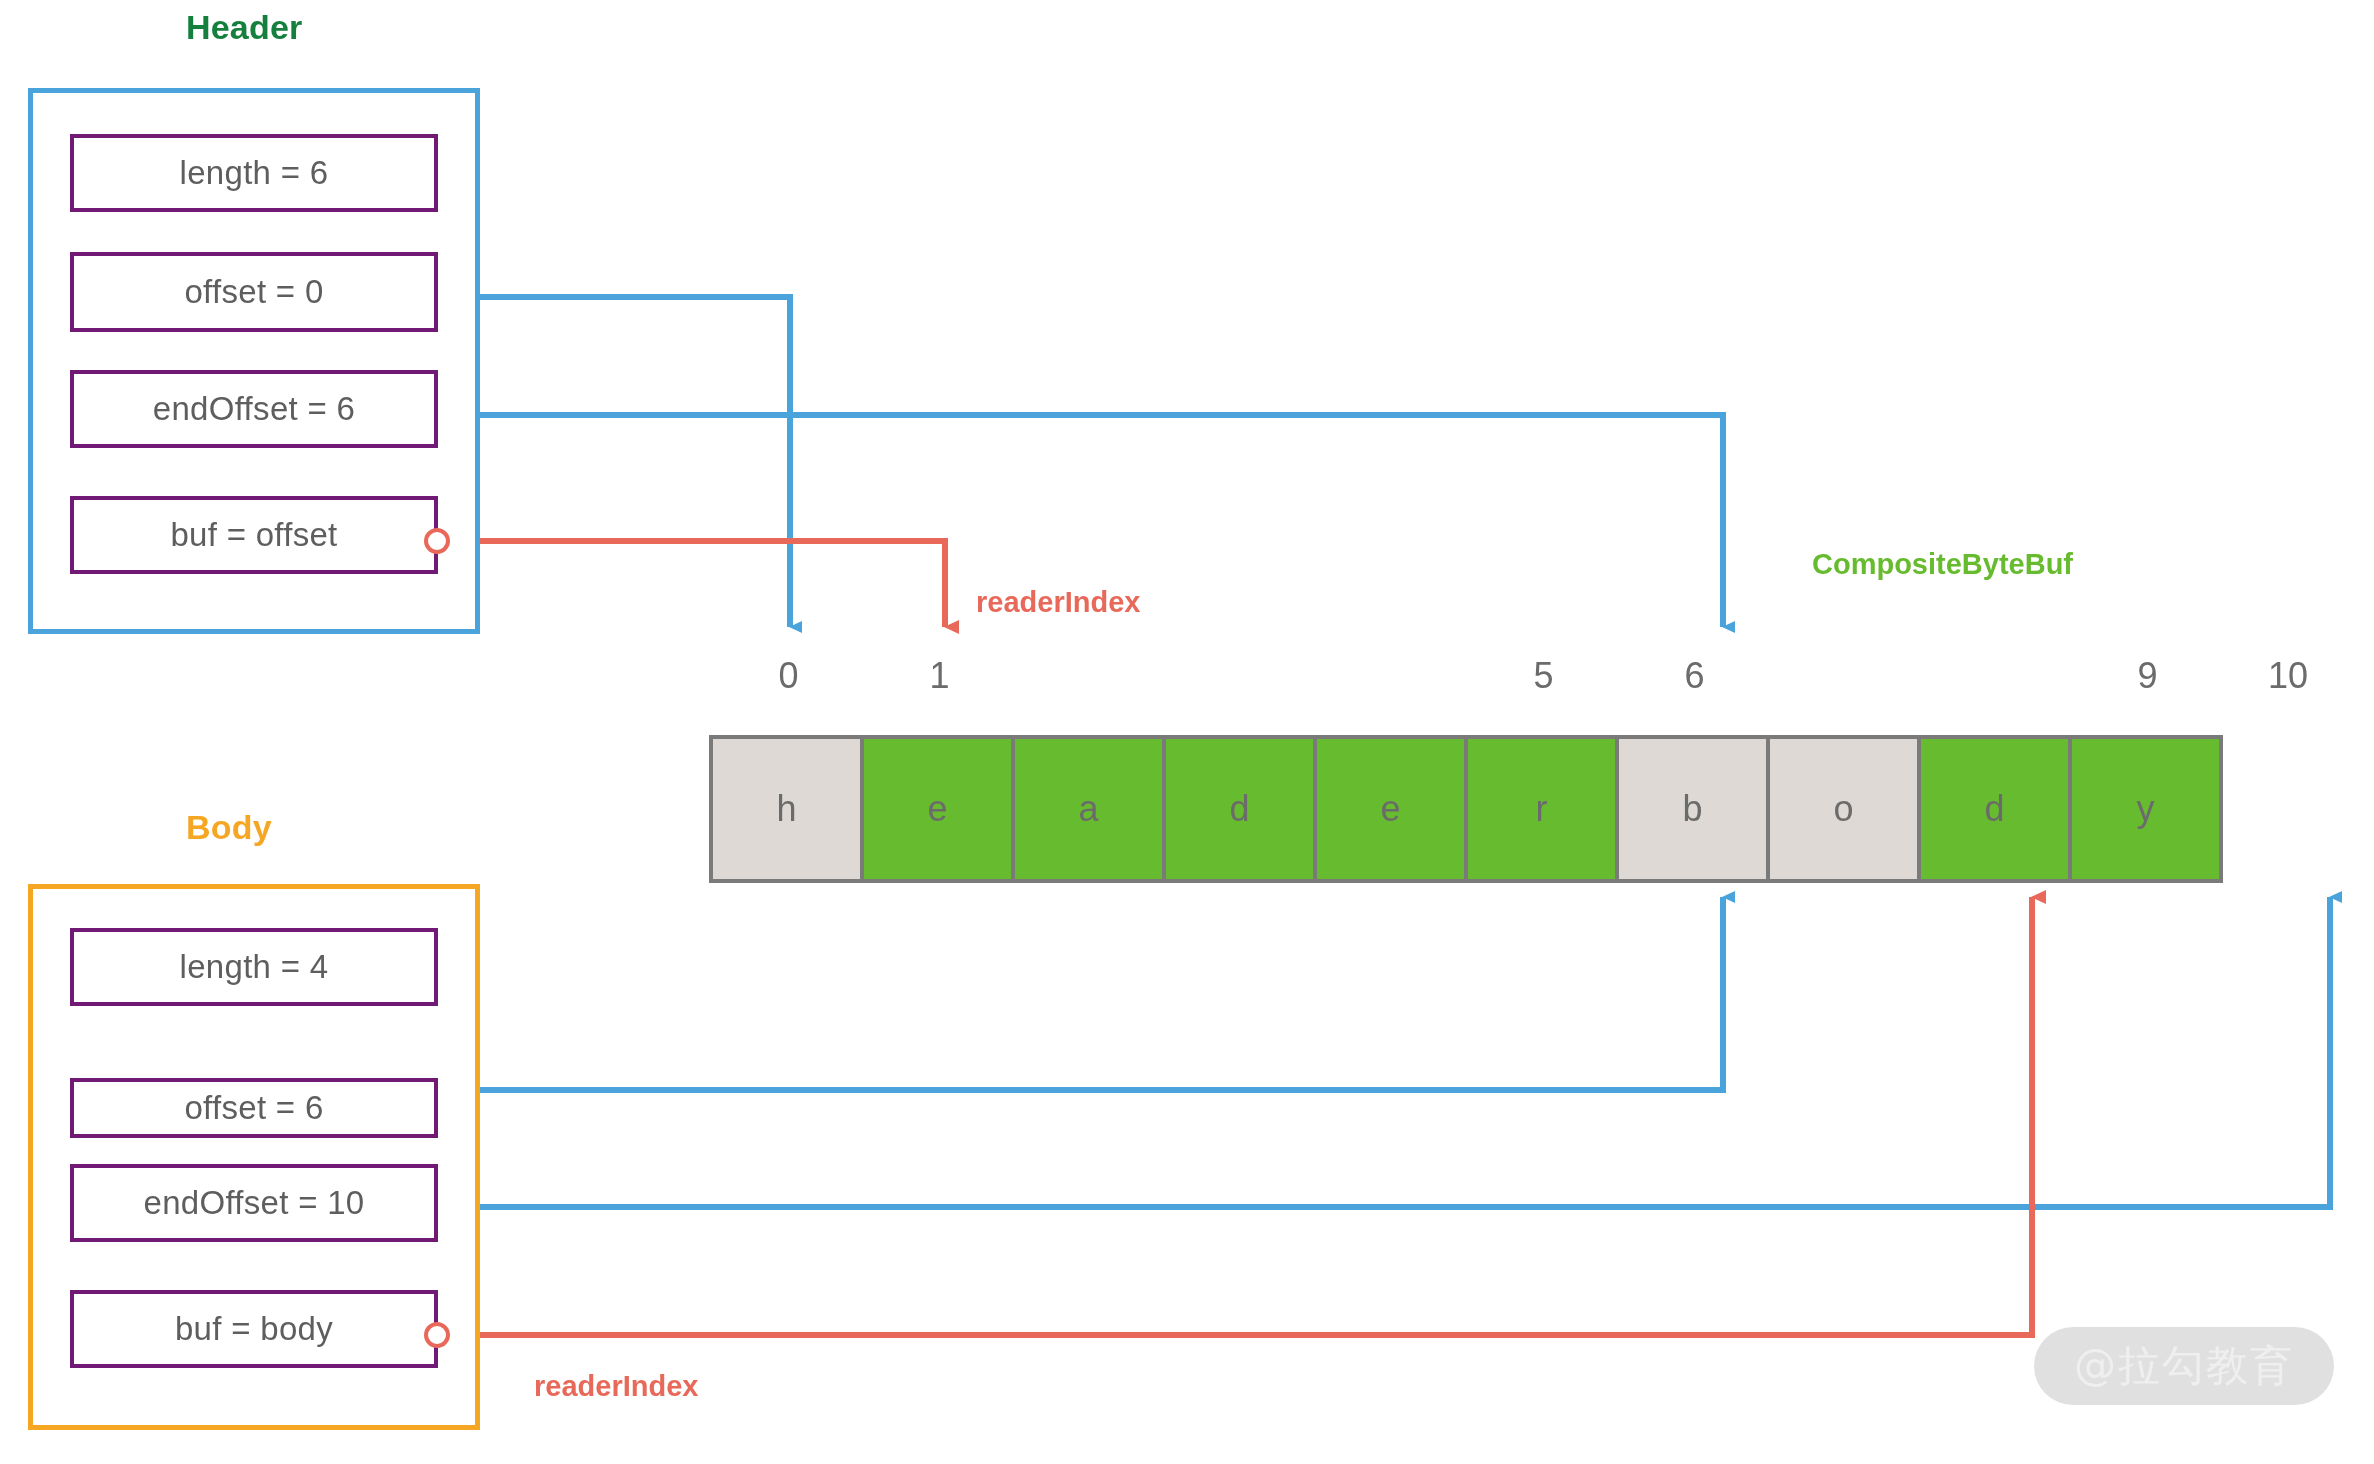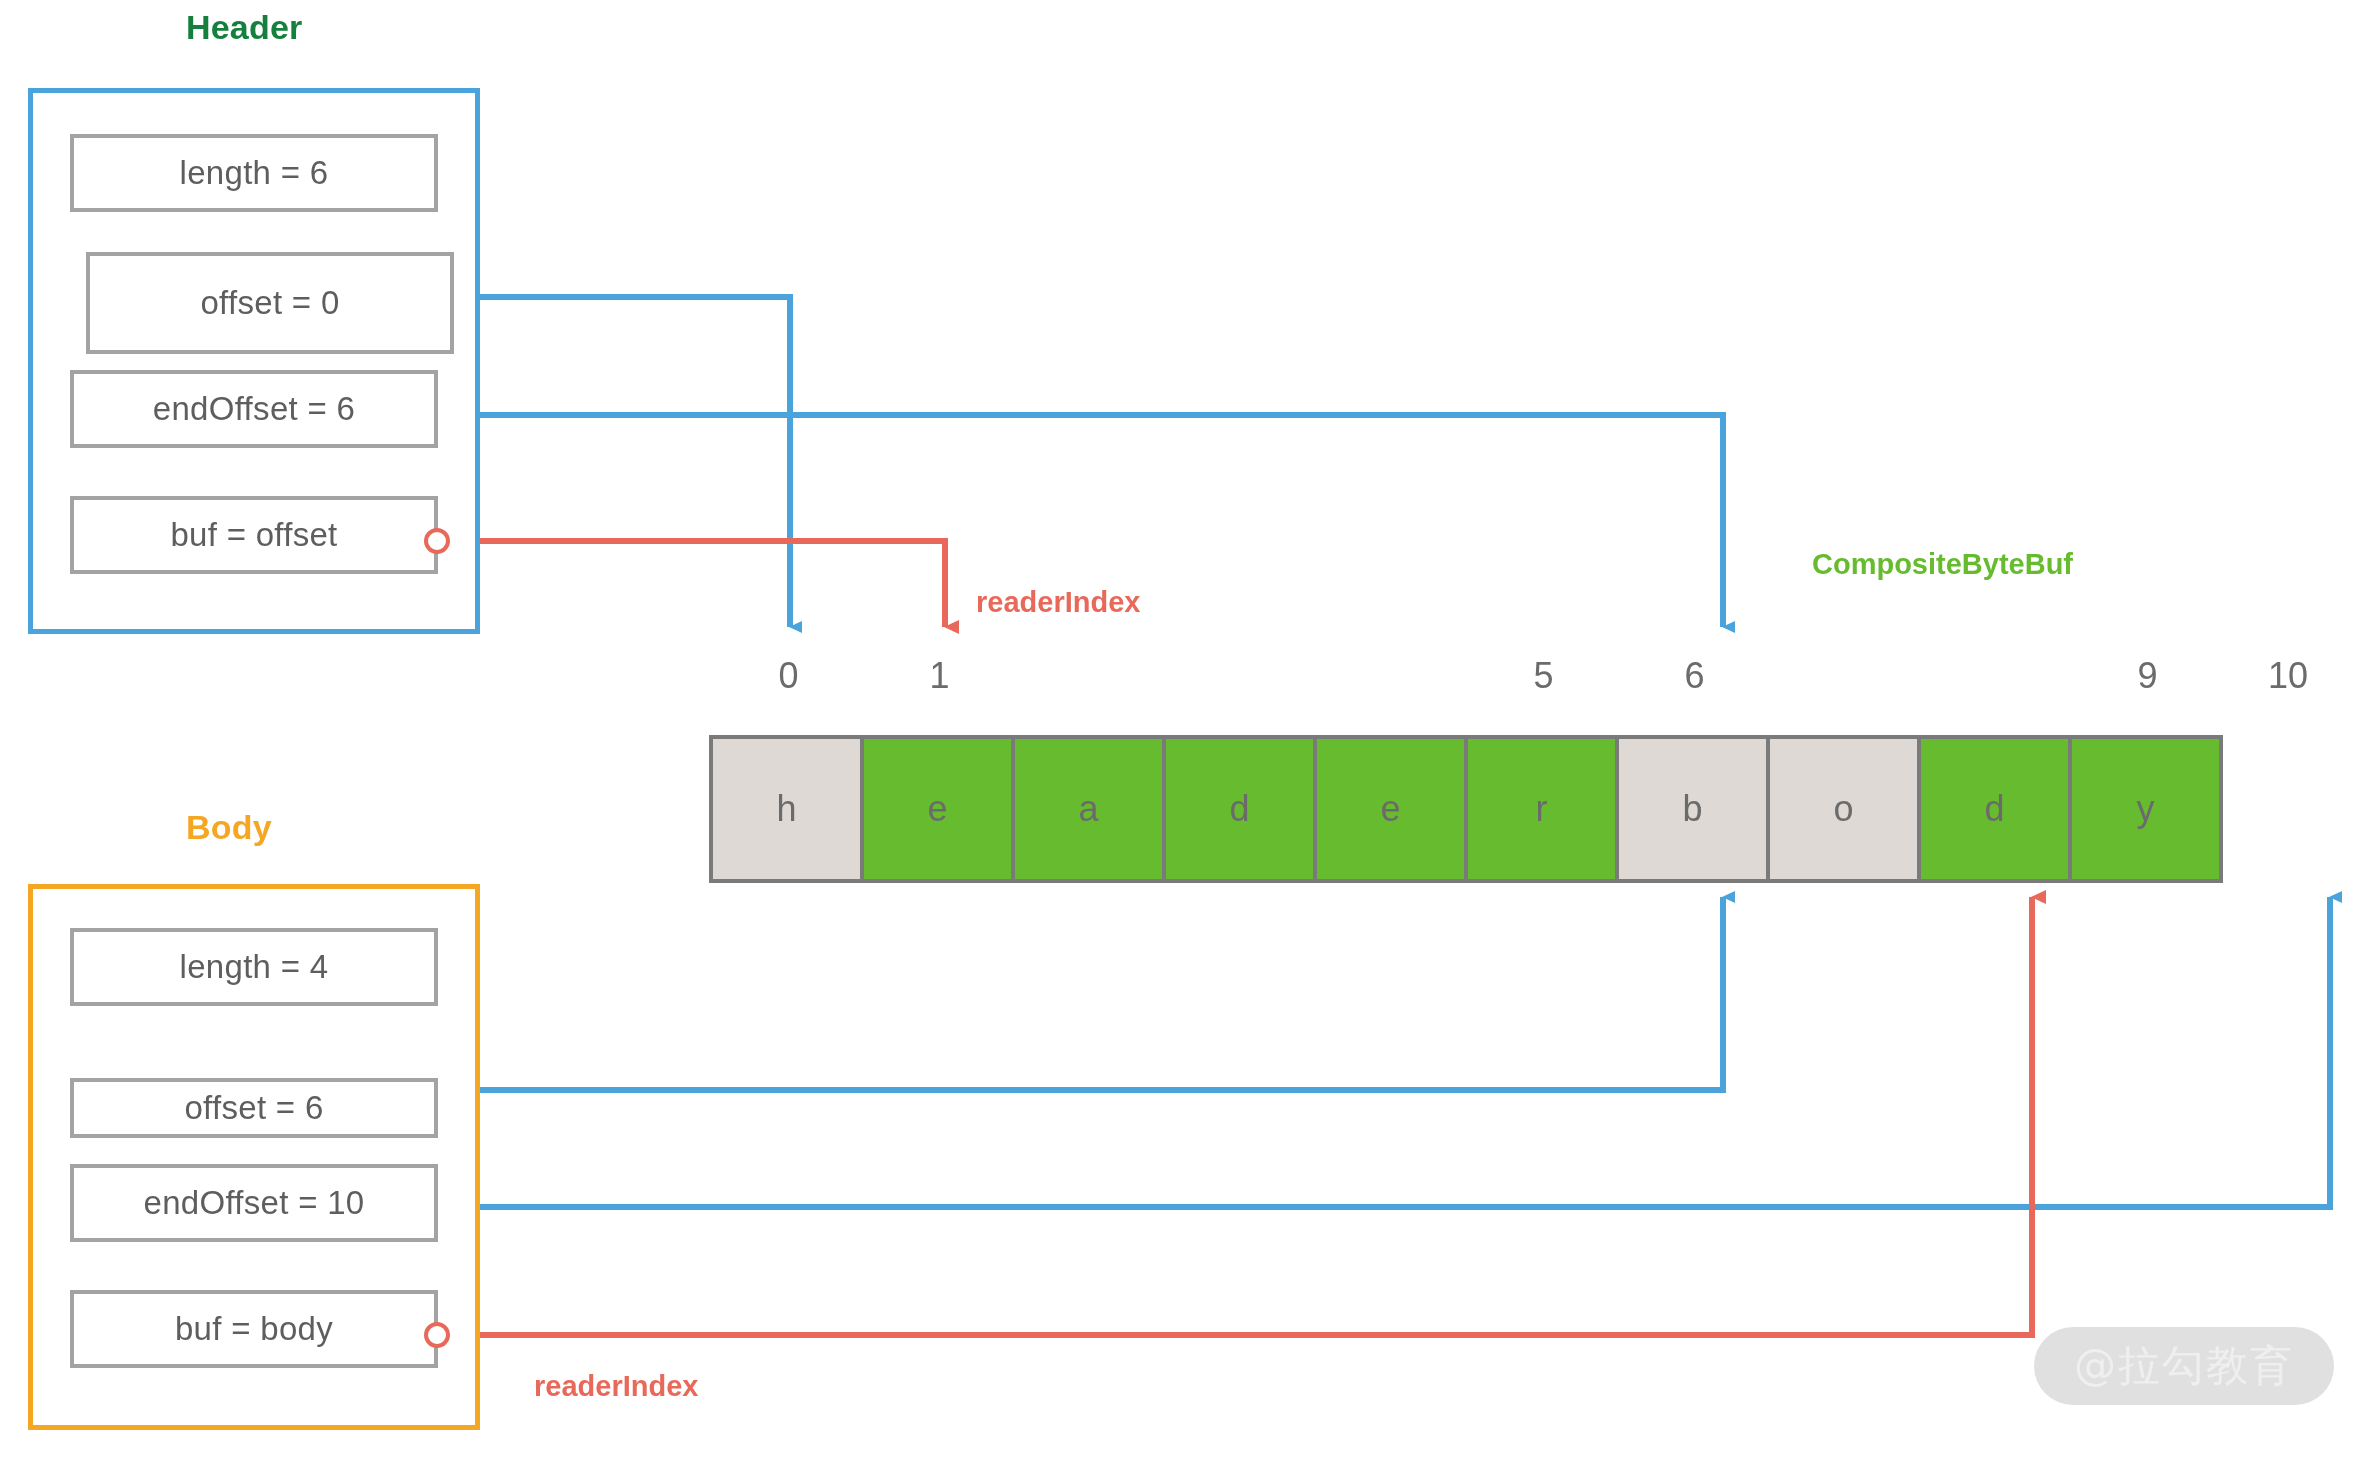--- a/index.html
+++ b/index.html
@@ -26,21 +26,21 @@
   .group-box{
     position:absolute;
     border-style:solid;
     border-width:5px;
     background:#ffffff;
     box-sizing:border-box;
   }
   .field{
     position:absolute;
     box-sizing:border-box;
-    border:4px solid #a3a3a3;
+    border:4px solid #701a75;
     background:#ffffff;
     display:flex;
     align-items:center;
     justify-content:center;
     color:#5e5e5e;
     font-size:33px;
     letter-spacing:.3px;
     white-space:nowrap;
   }
   .pin{
@@ -143,21 +143,21 @@
   </svg>
 
   <div class="group-title" style="left:186px;top:8px;color:#15803d;">Header</div>
 
   <div class="group-box" style="left:28px;top:88px;width:452px;height:546px;border-color:#4aa3db;"></div>
 
   <div class="field" style="left:70px;top:134px;width:368px;height:78px;">
     <span>length = 6</span>
   </div>
 
-  <div class="field" style="left:86px;top:252px;width:368px;height:102px;">
+  <div class="field" style="left:70px;top:252px;width:368px;height:80px;">
     <span>offset = 0</span>
   </div>
 
   <div class="field" style="left:70px;top:370px;width:368px;height:78px;">
     <span>endOffset = 6</span>
   </div>
 
   <div class="field" style="left:70px;top:496px;width:368px;height:78px;">
     <span>buf = offset</span>
   </div>

